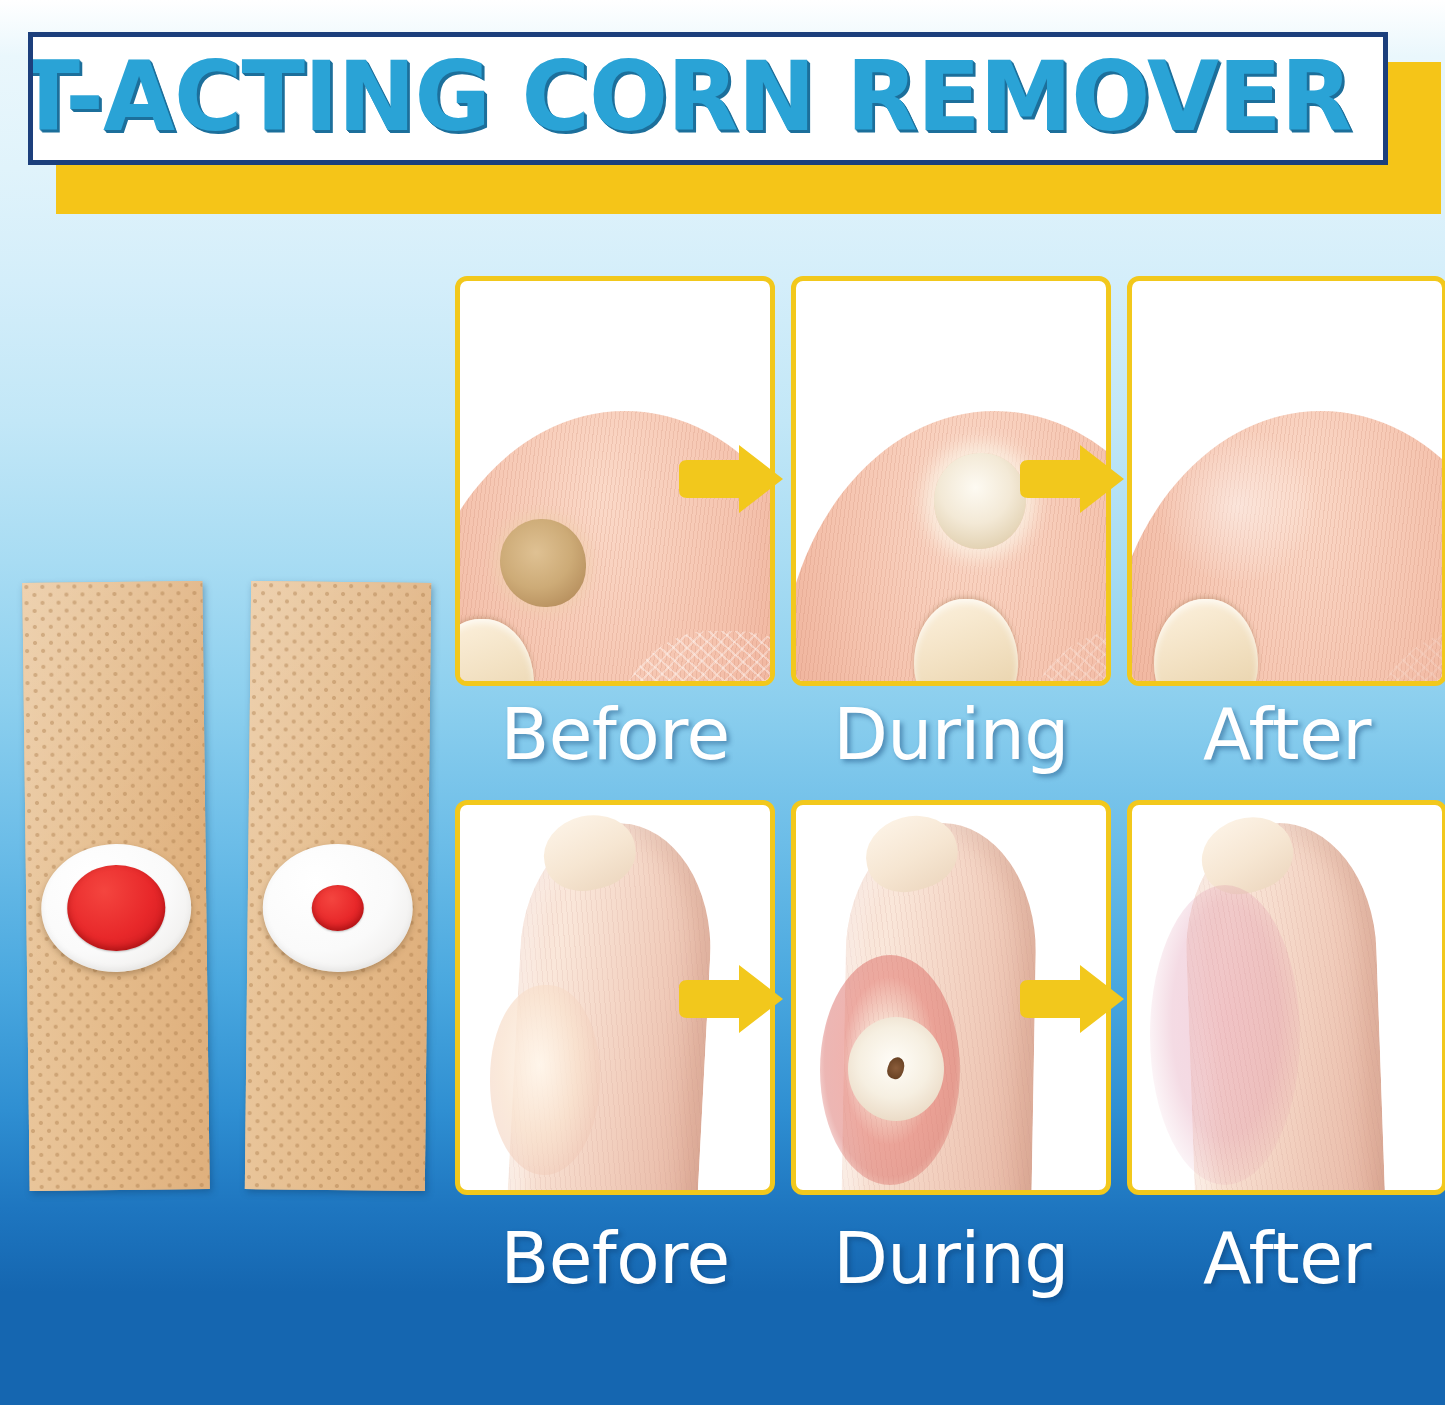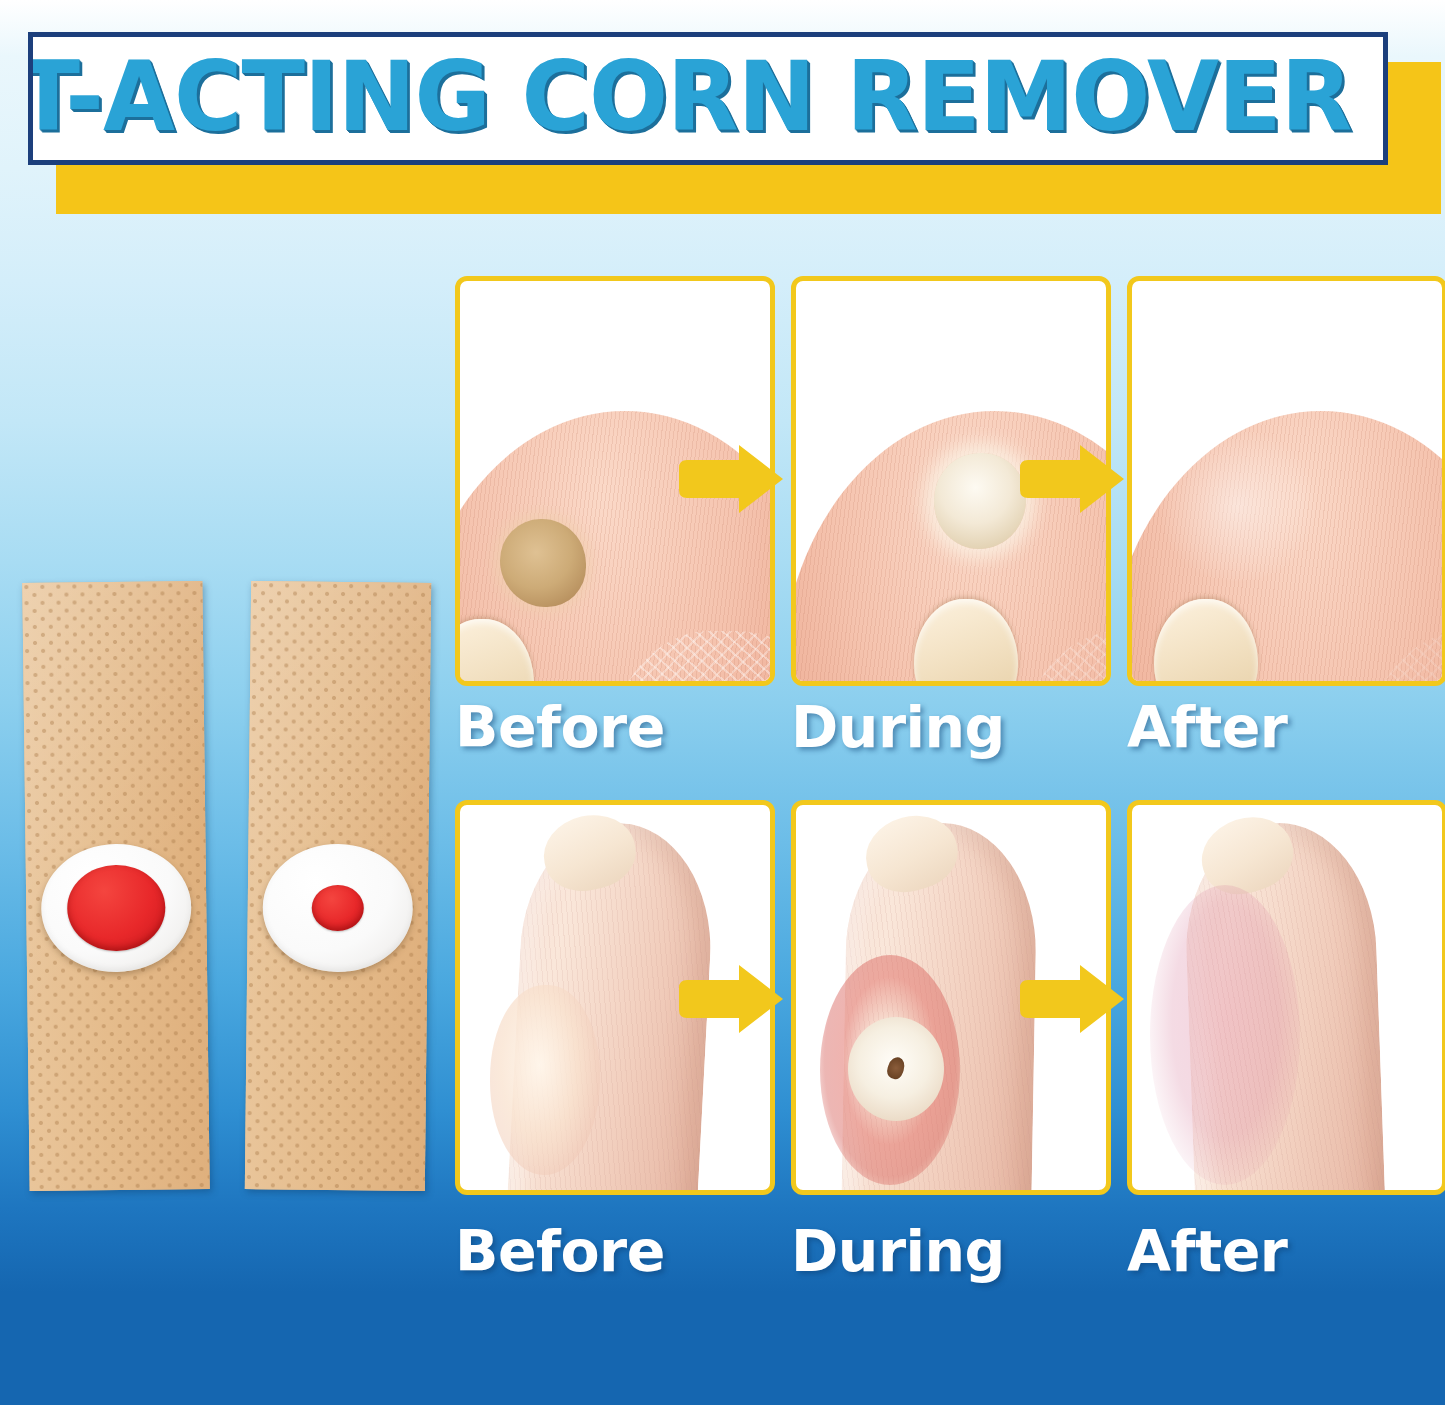--- a/index.html
+++ b/index.html
@@ -301,24 +301,24 @@
     position: absolute;
     left: 455px;
     display: flex;
     gap: 16px;
   }
   .labels-top    { top: 698px; }
   .labels-bottom { top: 1222px; }
 
   .label {
     width: 320px;
-    text-align: left;
+    text-align: center;
     font-family: "DejaVu Sans", sans-serif;
-    font-weight: bold;
-    font-size: 57px;
+    font-weight: normal;
+    font-size: 71px;
     line-height: 1.05;
     color: #ffffff;
     text-shadow: 3px 3px 5px rgba(10,60,110,0.45);
     letter-spacing: -0.5px;
   }
 </style>
 </head>
 <body>
 
 <div id="poster">

